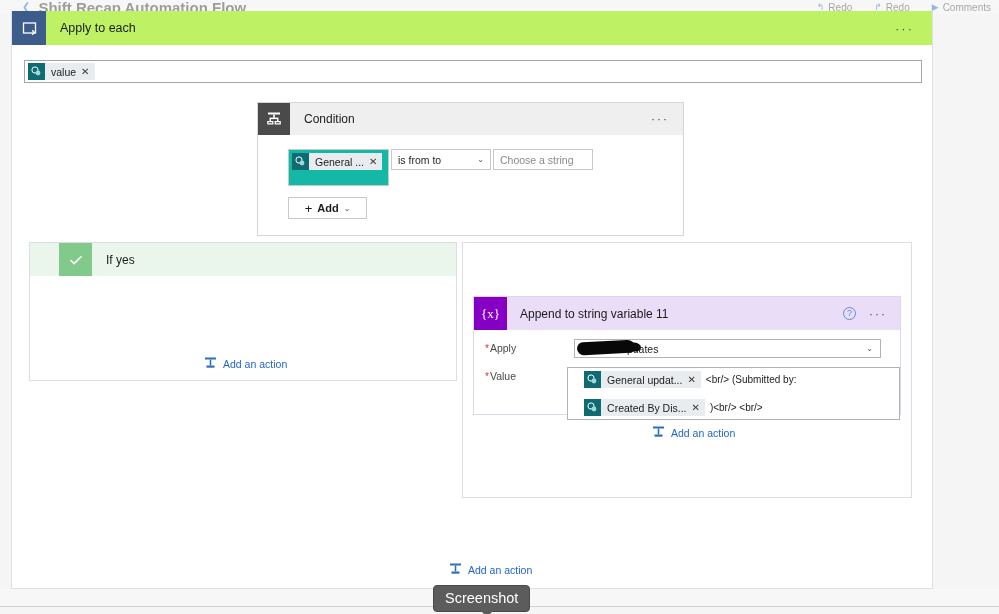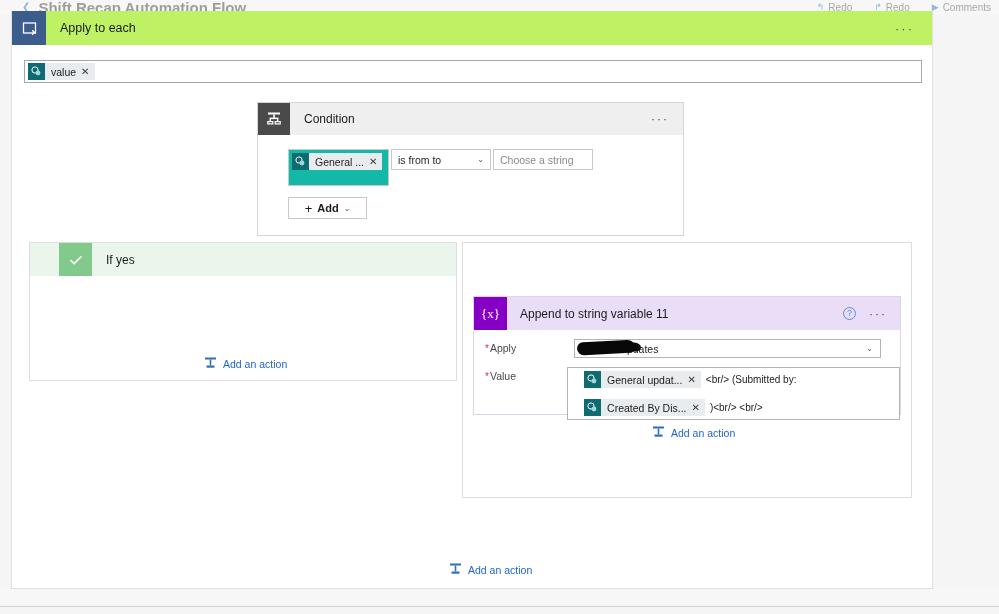--- a/index.html
+++ b/index.html
@@ -404,14 +404,15 @@
             <span class="chip-x">✕</span>
           </span>
           <span class="value-text">)&lt;br/&gt; &lt;br/&gt;</span>
         </div>
       </div>
     </div>
   </div>
 
   <div class="page-bottom-band"></div>
   <div class="page-bottom-rule"></div>
+  <div class="tooltip">Screenshot</div>
 
 </div>
 
 </body></html>

